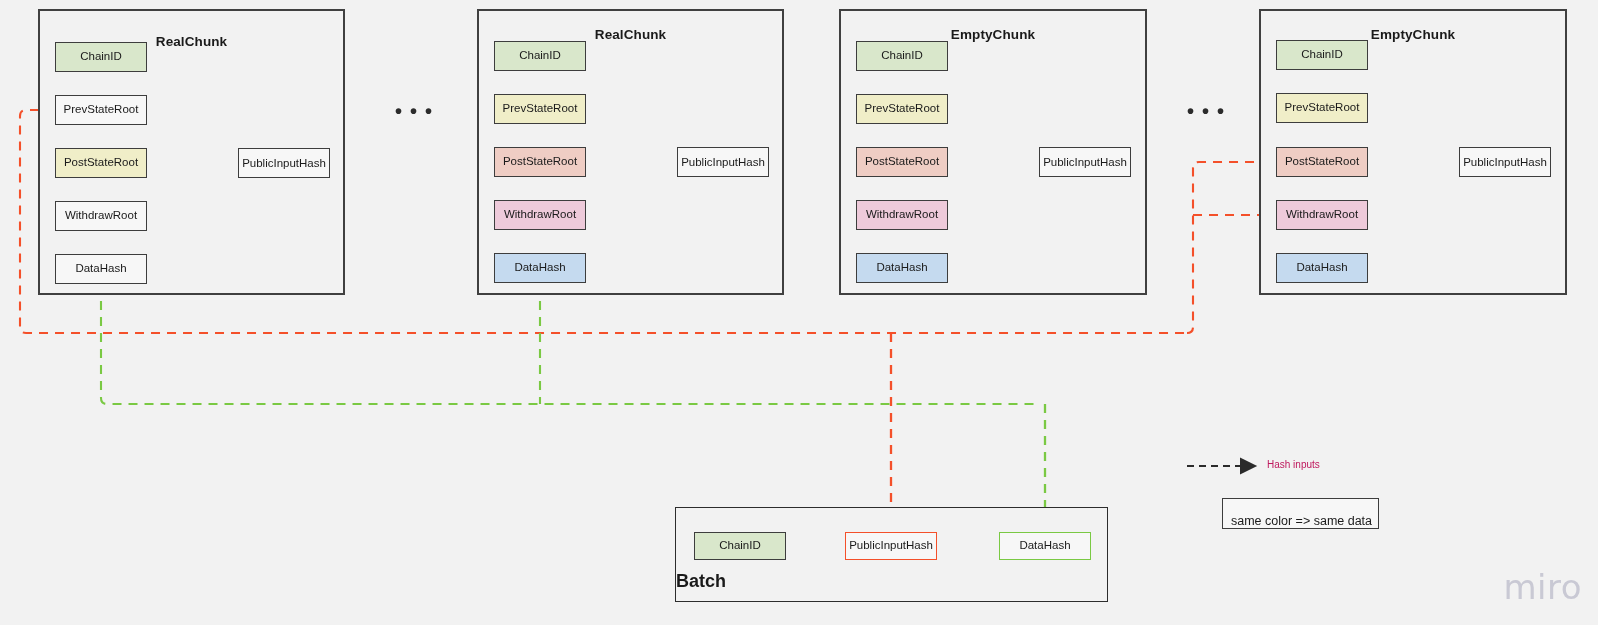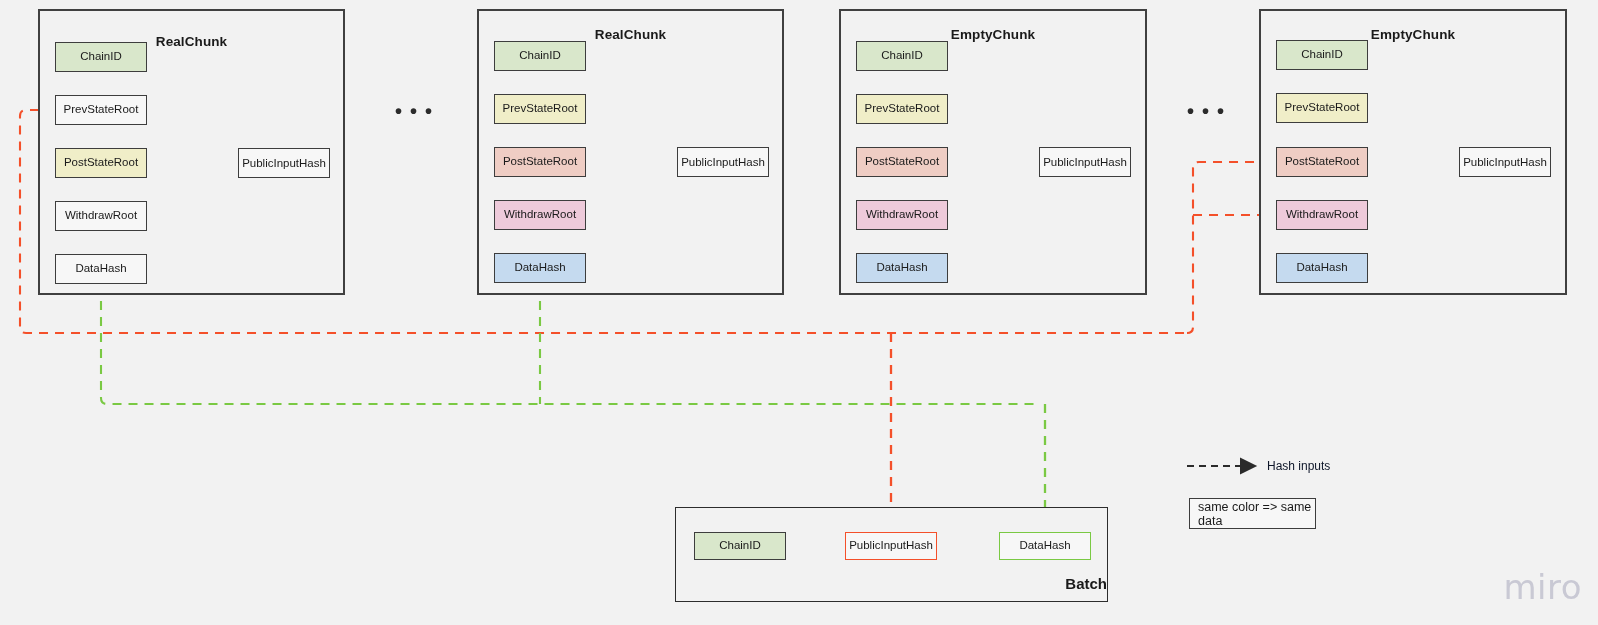--- a/index.html
+++ b/index.html
@@ -58,27 +58,27 @@
     letter-spacing:2px;
     line-height:1;
   }
   .batch{
     position:absolute;
     border:1.8px solid #2d2d2d;
     background:#f2f2f2;
     box-sizing:border-box;
   }
   .batch-title{
-    position:absolute;left:0;right:0;text-align:right;
-    font-size:15px;font-weight:bold;color:#1a1a1a;
+    position:absolute;left:0;right:0;text-align:left;
+    font-size:18px;font-weight:bold;color:#1a1a1a;
   }
   .legend-text{
     position:absolute;
-    font-size:12px;
-    color:#0f172a;
+    font-size:10px;
+    color:#be185d;
     white-space:nowrap;
   }
   .legend-box{
     position:absolute;
     border:1.4px solid #3d3d3d;
     background:#f7f7f7;
     box-sizing:border-box;
     font-size:12.5px;
     display:flex;align-items:center;
     padding-left:8px;
@@ -262,19 +262,19 @@
       <span>ChainID</span>
     </div>
   <div class="field" style="left:835px;top:532px;width:92px;height:28px;background:#f7f7f7;border-color:#f4502a;">
       <span>PublicInputHash</span>
     </div>
   <div class="field" style="left:989px;top:532px;width:92px;height:28px;background:#f7f7f7;border-color:#7ac943;">
       <span>DataHash</span>
     </div>
 
   <div class="legend-text" style="left:1257px;top:459px;">Hash inputs</div>
-  <div class="legend-box" style="left:1179px;top:498px;width:127px;height:31px;">
+  <div class="legend-box" style="left:1212px;top:498px;width:157px;height:31px;align-items:flex-end;">
       <span>same color =&gt; same data</span>
     </div>
 
   <div class="miro">miro</div>
 
 </div>
 
 </body></html>

